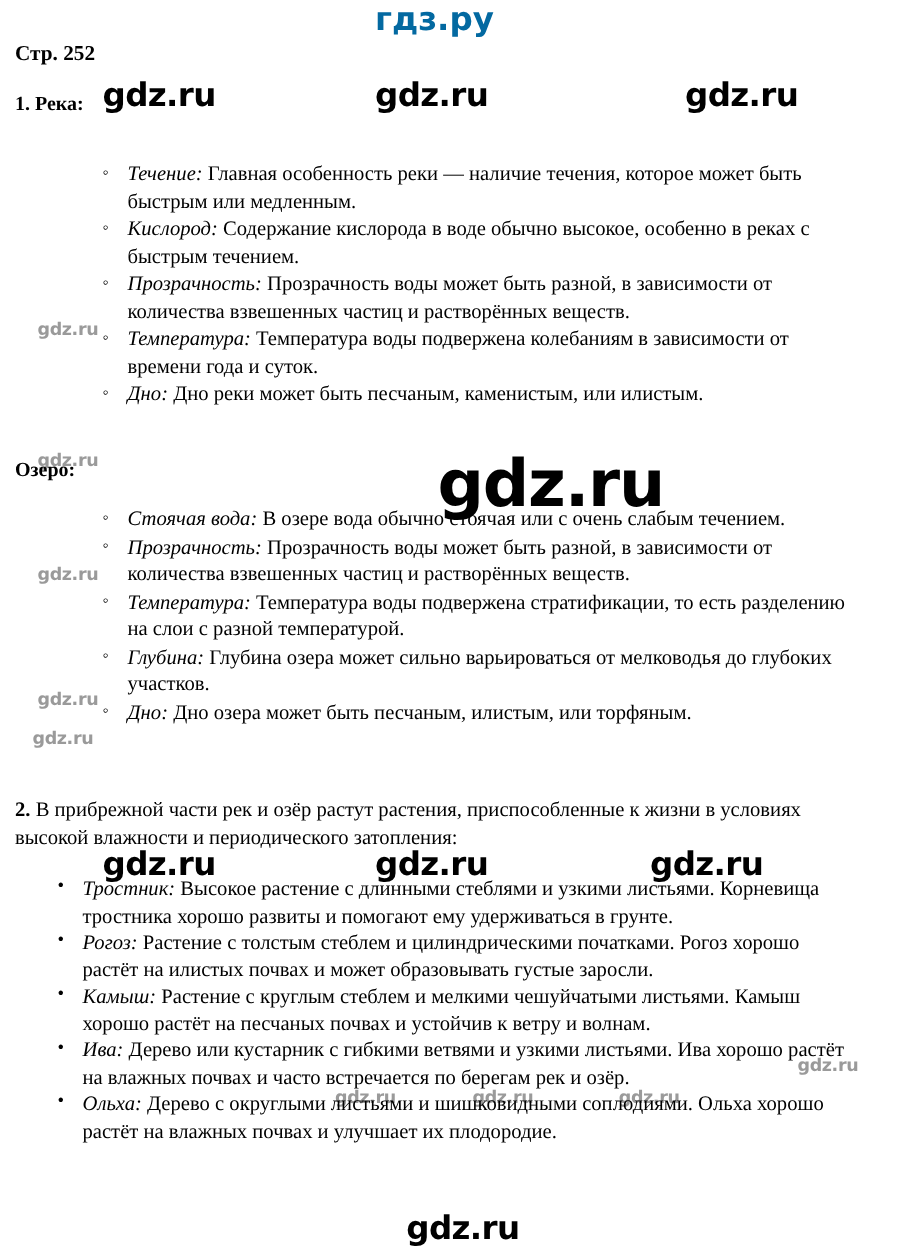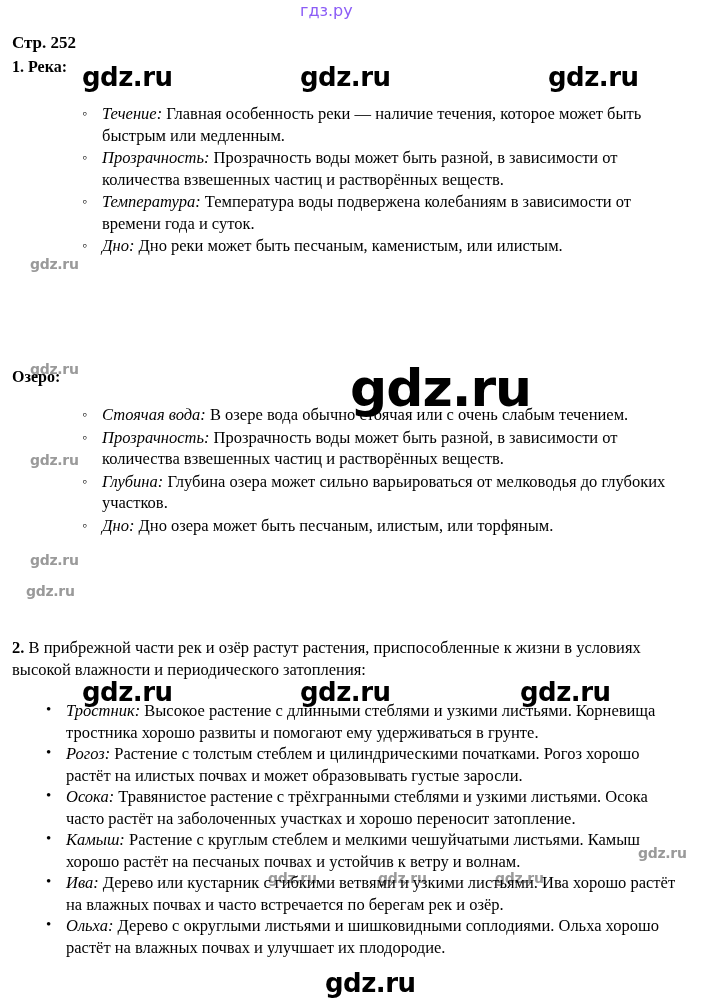--- a/index.html
+++ b/index.html
@@ -25,23 +25,23 @@
   
   .wm {
     position: absolute;
     font-family: "DejaVu Sans", "Liberation Sans", sans-serif;
     font-weight: bold;
     white-space: nowrap;
     pointer-events: none;
     letter-spacing: -0.5px;
   }
   .wm-top {
-    color: #8b5cf6;
-    font-size: 16px;
-    font-weight: normal;
+    color: #0369a1;
+    font-size: 26px;
+    font-weight: bold;
     left: 300px;
     top: 1px;
     letter-spacing: 0px;
   }
   .wm-row {
     color: #000;
     font-size: 26px;
   }
   .wm-big {
     color: #000;
@@ -73,21 +73,21 @@
     left: 12px;
     top: 33px;
     font-size: 17px;
     font-weight: bold;
     font-family: "Liberation Serif", serif;
   }
 
   .head-river {
     position: absolute;
     left: 12px;
-    top: 58px;
+    top: 75px;
     font-size: 16px;
     font-weight: bold;
   }
   .head-lake {
     position: absolute;
     left: 12px;
     top: 368px;
     font-size: 16px;
     font-weight: bold;
   }
@@ -113,21 +113,21 @@
     position: absolute;
     left: 4px;
     top: 0;
     font-size: 14px;
     color: #000;
   }
   .term {
     font-style: italic;
   }
 
-  #river-list { top: 103px; }
+  #river-list { top: 128px; }
   #lake-list  { top: 404px; }
 
   .task2 {
     position: absolute;
     left: 12px;
     top: 637px;
     width: 660px;
     font-size: 16.5px;
     line-height: 21.5px;
   }
@@ -189,41 +189,42 @@
   </div>
 
   <div class="content">
 
     <div class="page-num">Стр. 252</div>
 
     <div class="head-river">1. Река:</div>
 
     <ul class="sub" id="river-list">
         <li><span class="term">Течение:</span><span> Главная особенность реки — наличие течения, которое может быть быстрым или медленным.</span></li>
+        <li><span class="term">Кислород:</span><span> Содержание кислорода в воде обычно высокое, особенно в реках с быстрым течением.</span></li>
         <li><span class="term">Прозрачность:</span><span> Прозрачность воды может быть разной, в зависимости от количества взвешенных частиц и растворённых веществ.</span></li>
         <li><span class="term">Температура:</span><span> Температура воды подвержена колебаниям в зависимости от времени года и суток.</span></li>
         <li><span class="term">Дно:</span><span> Дно реки может быть песчаным, каменистым, или илистым.</span></li>
       </ul>
 
     <div class="head-lake">Озеро:</div>
 
     <ul class="sub" id="lake-list">
         <li><span class="term">Стоячая вода:</span><span> В озере вода обычно стоячая или с очень слабым течением.</span></li>
         <li><span class="term">Прозрачность:</span><span> Прозрачность воды может быть разной, в зависимости от количества взвешенных частиц и растворённых веществ.</span></li>
+        <li><span class="term">Температура:</span><span> Температура воды подвержена стратификации, то есть разделению на слои с разной температурой.</span></li>
         <li><span class="term">Глубина:</span><span> Глубина озера может сильно варьироваться от мелководья до глубоких участков.</span></li>
         <li><span class="term">Дно:</span><span> Дно озера может быть песчаным, илистым, или торфяным.</span></li>
       </ul>
 
     <div class="task2">
       <span class="num">2.</span><span> В прибрежной части рек и озёр растут растения, приспособленные к жизни в условиях высокой влажности и периодического затопления:</span>
     </div>
 
     <ul class="plants" id="plants-list">
         <li><span class="term">Тростник:</span><span> Высокое растение с длинными стеблями и узкими листьями. Корневища тростника хорошо развиты и помогают ему удерживаться в грунте.</span></li>
         <li><span class="term">Рогоз:</span><span> Растение с толстым стеблем и цилиндрическими початками. Рогоз хорошо растёт на илистых почвах и может образовывать густые заросли.</span></li>
-        <li><span class="term">Осока:</span><span> Травянистое растение с трёхгранными стеблями и узкими листьями. Осока часто растёт на заболоченных участках и хорошо переносит затопление.</span></li>
         <li><span class="term">Камыш:</span><span> Растение с круглым стеблем и мелкими чешуйчатыми листьями. Камыш хорошо растёт на песчаных почвах и устойчив к ветру и волнам.</span></li>
         <li><span class="term">Ива:</span><span> Дерево или кустарник с гибкими ветвями и узкими листьями. Ива хорошо растёт на влажных почвах и часто встречается по берегам рек и озёр.</span></li>
         <li><span class="term">Ольха:</span><span> Дерево с округлыми листьями и шишковидными соплодиями. Ольха хорошо растёт на влажных почвах и улучшает их плодородие.</span></li>
       </ul>
 
   </div>
 </div>
 
 </body></html>

